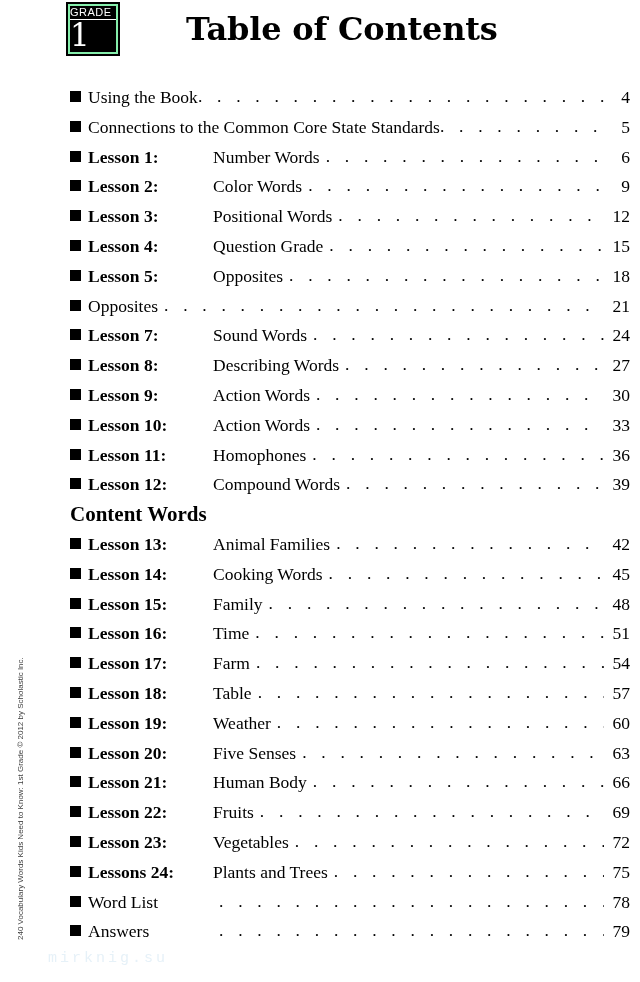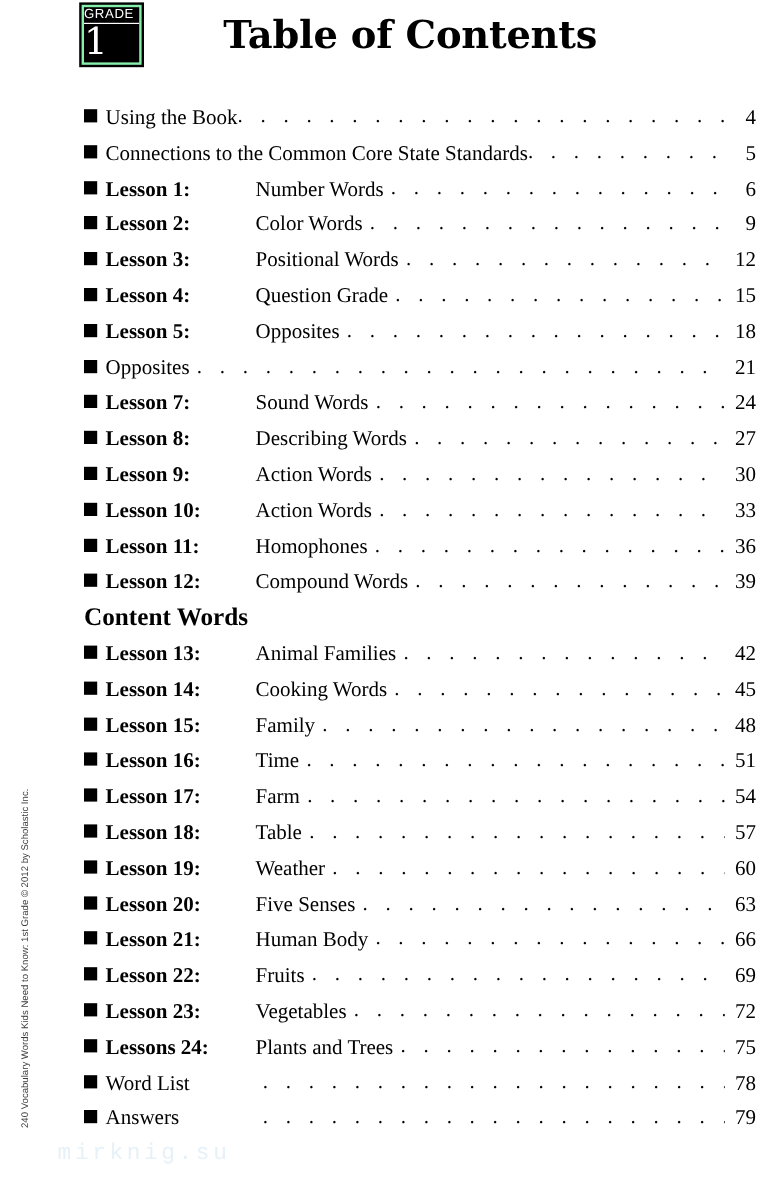--- a/index.html
+++ b/index.html
@@ -175,21 +175,21 @@
     white-space: nowrap;
     text-align: left;
   }
 
   
   .watermark {
     position: absolute;
     left: 48px;
     top: 950px;
     font-family: "Liberation Mono", "DejaVu Sans Mono", monospace;
-    font-size: 19px;
+    font-size: 15px;
     letter-spacing: 3px;
     color: #e6f1f8;
     white-space: nowrap;
   }
 </style>
 </head>
 <body>
 
 <div class="header">
   <div class="grade-badge">

